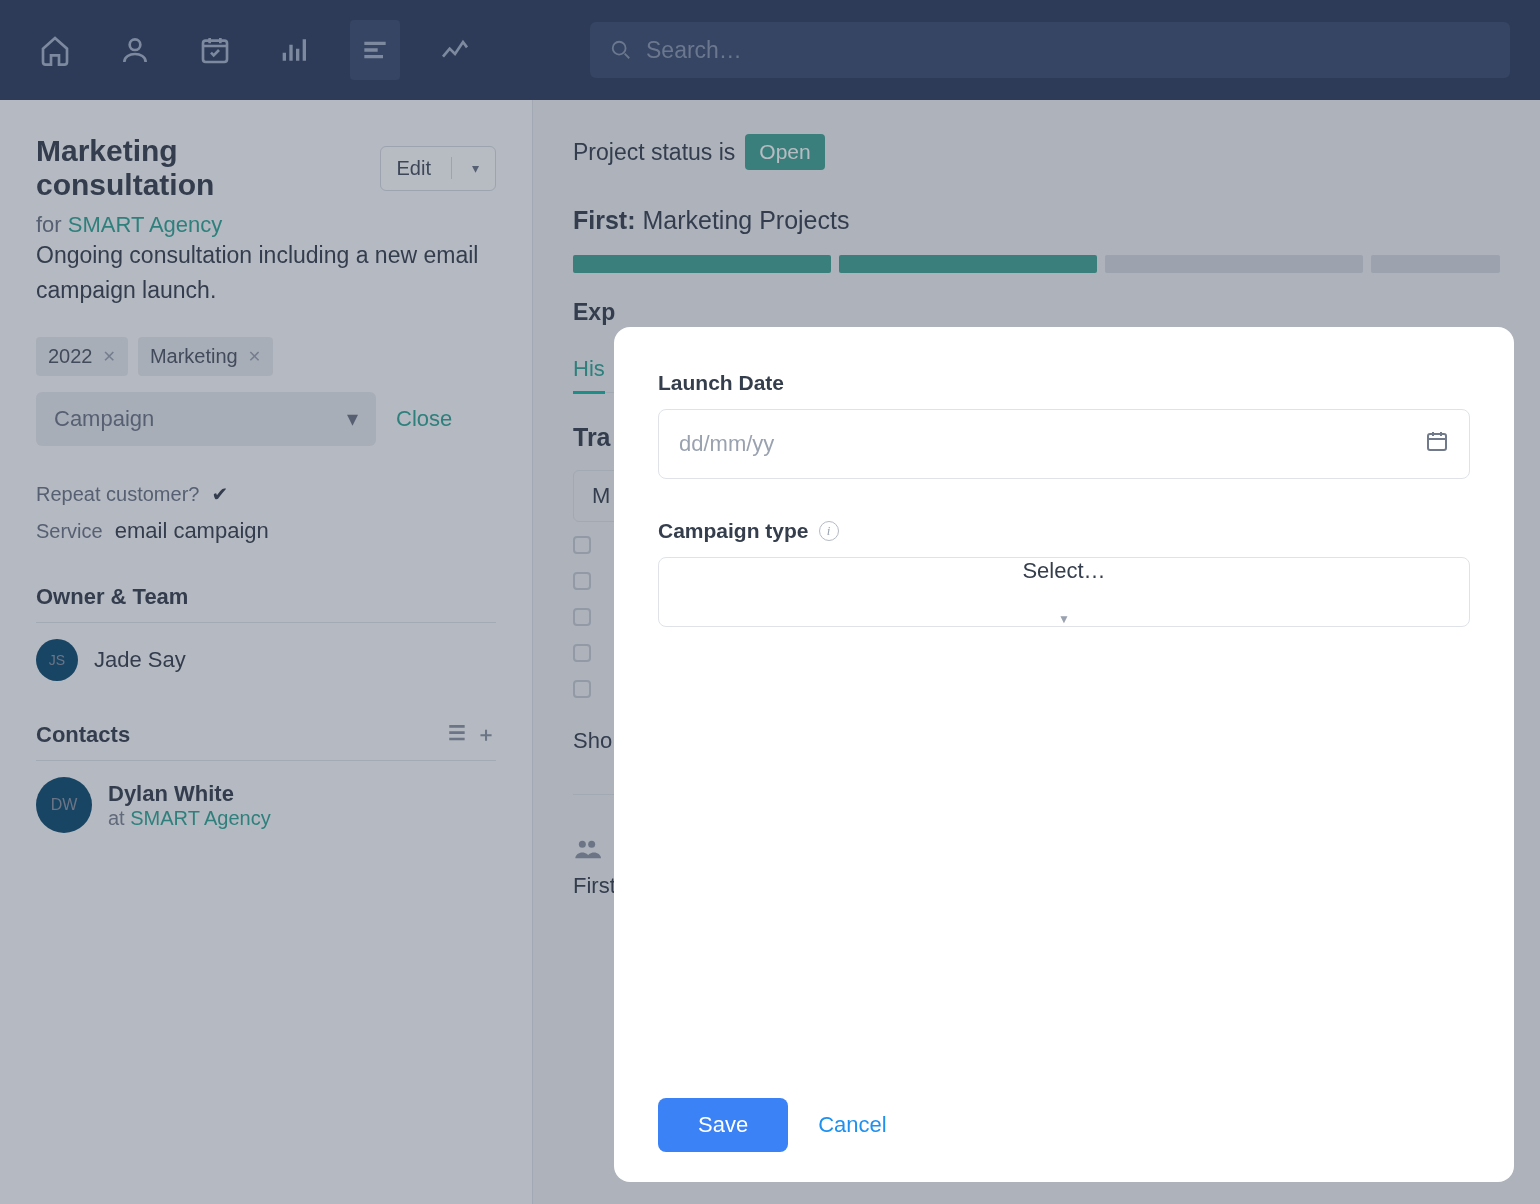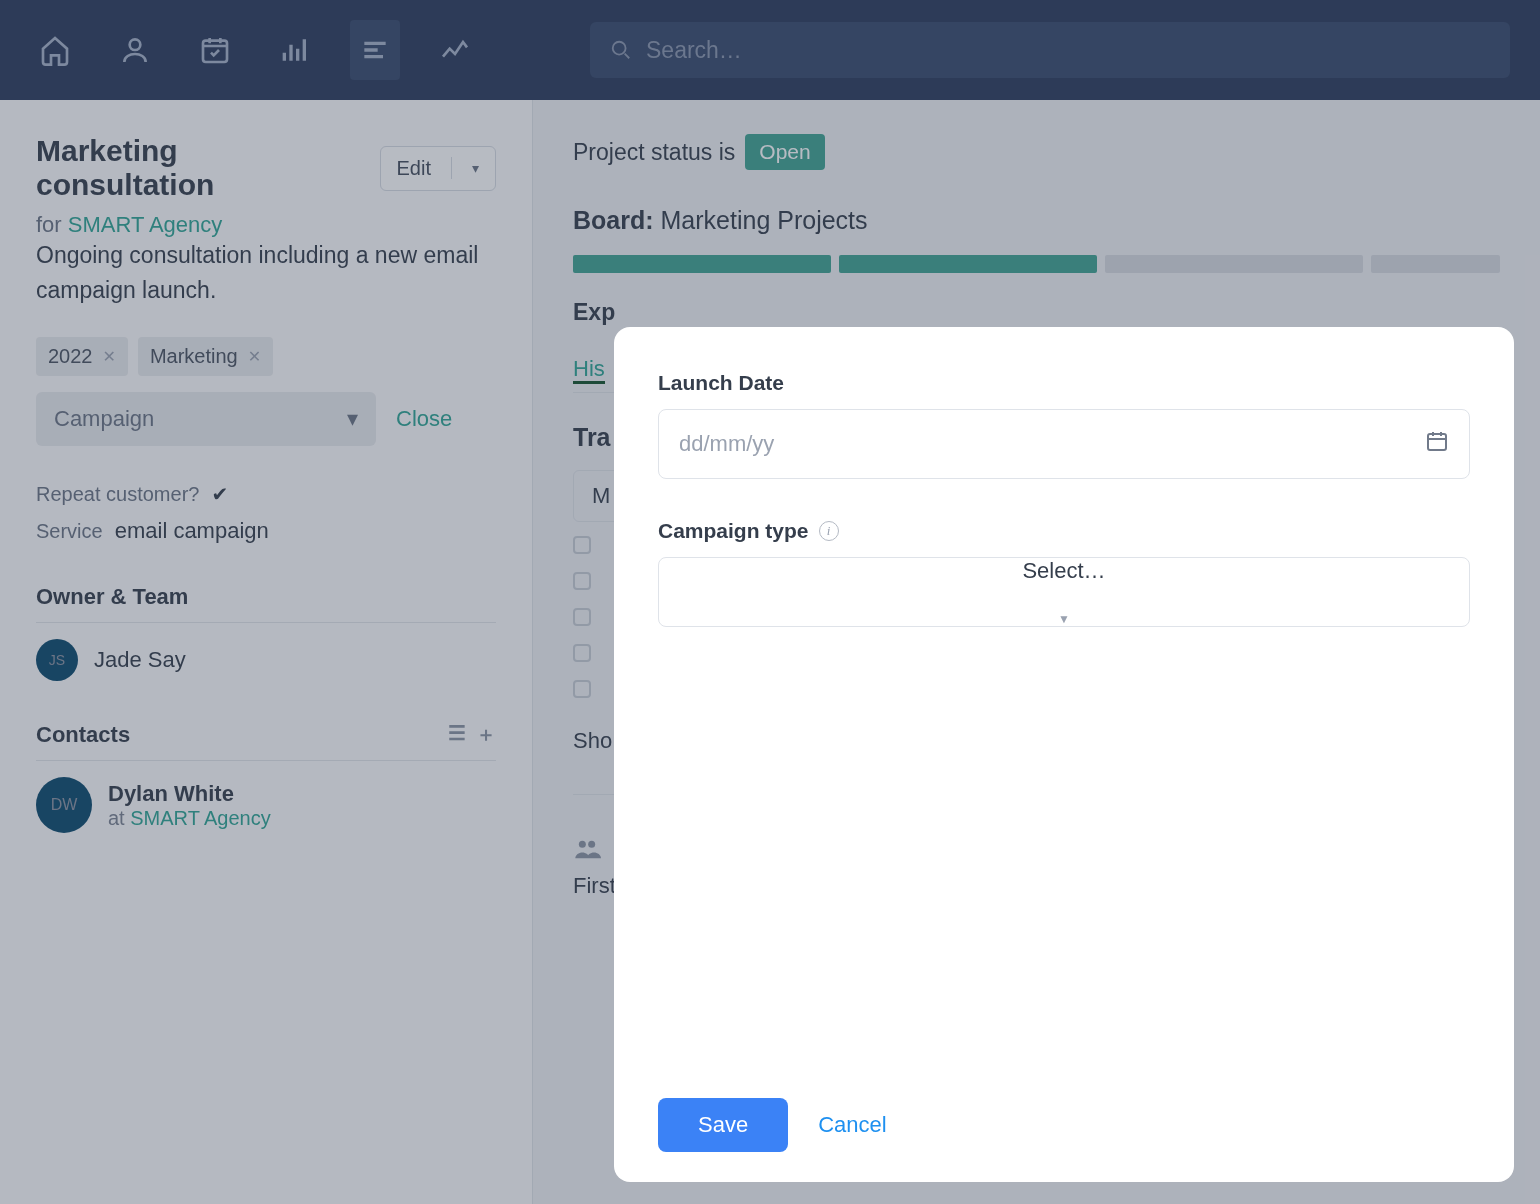--- a/index.html
+++ b/index.html
@@ -234,21 +234,21 @@
     .seg-done { background: #3fa393; }
     .seg-todo { background: #d7dbe1; }
     .exp-label { font-size: 23px; font-weight: 700; color: #353e4c; margin-bottom: 30px;}
     .tabs-under {
       border-bottom: 1px solid #dfe3e9;
       padding-bottom: 10px;
       margin-bottom: 30px;
       font-size: 22px;
       color: #6a7485;
     }
-    .tabs-under .active-tab { color: #2fa595; border-bottom: 3px solid #14532d; }
+    .tabs-under .active-tab { color: #2fa595; border-bottom: 3px solid #14b8a6; padding-bottom:10px;}
     .track-head { font-size: 25px; font-weight:700; color:#353e4c; margin-bottom:18px;}
     .track-box {
       border: 1px solid #dfe3e9;
       border-radius: 6px;
       padding: 12px 18px;
       font-size: 22px;
       color: #353e4c;
       width: 180px;
       margin-bottom: 14px;
     }
@@ -482,21 +482,21 @@
       </div>
     </div>
   </div>
 
   <div class="main">
     <div class="status-row">
       <span>Project status is</span>
       <span class="status-badge">Open</span>
     </div>
     <div class="board-row">
-      <b>Board:</b>
+      <b>First:</b>
       <span>Marketing Projects</span>
     </div>
     <div class="progress-bar">
       <div class="progress-seg seg-done" style="flex:2"></div>
       <div class="progress-seg seg-done" style="flex:2"></div>
       <div class="progress-seg seg-todo" style="flex:2"></div>
       <div class="progress-seg seg-todo" style="flex:1"></div>
     </div>
     <div class="exp-label">Exp</div>
 

